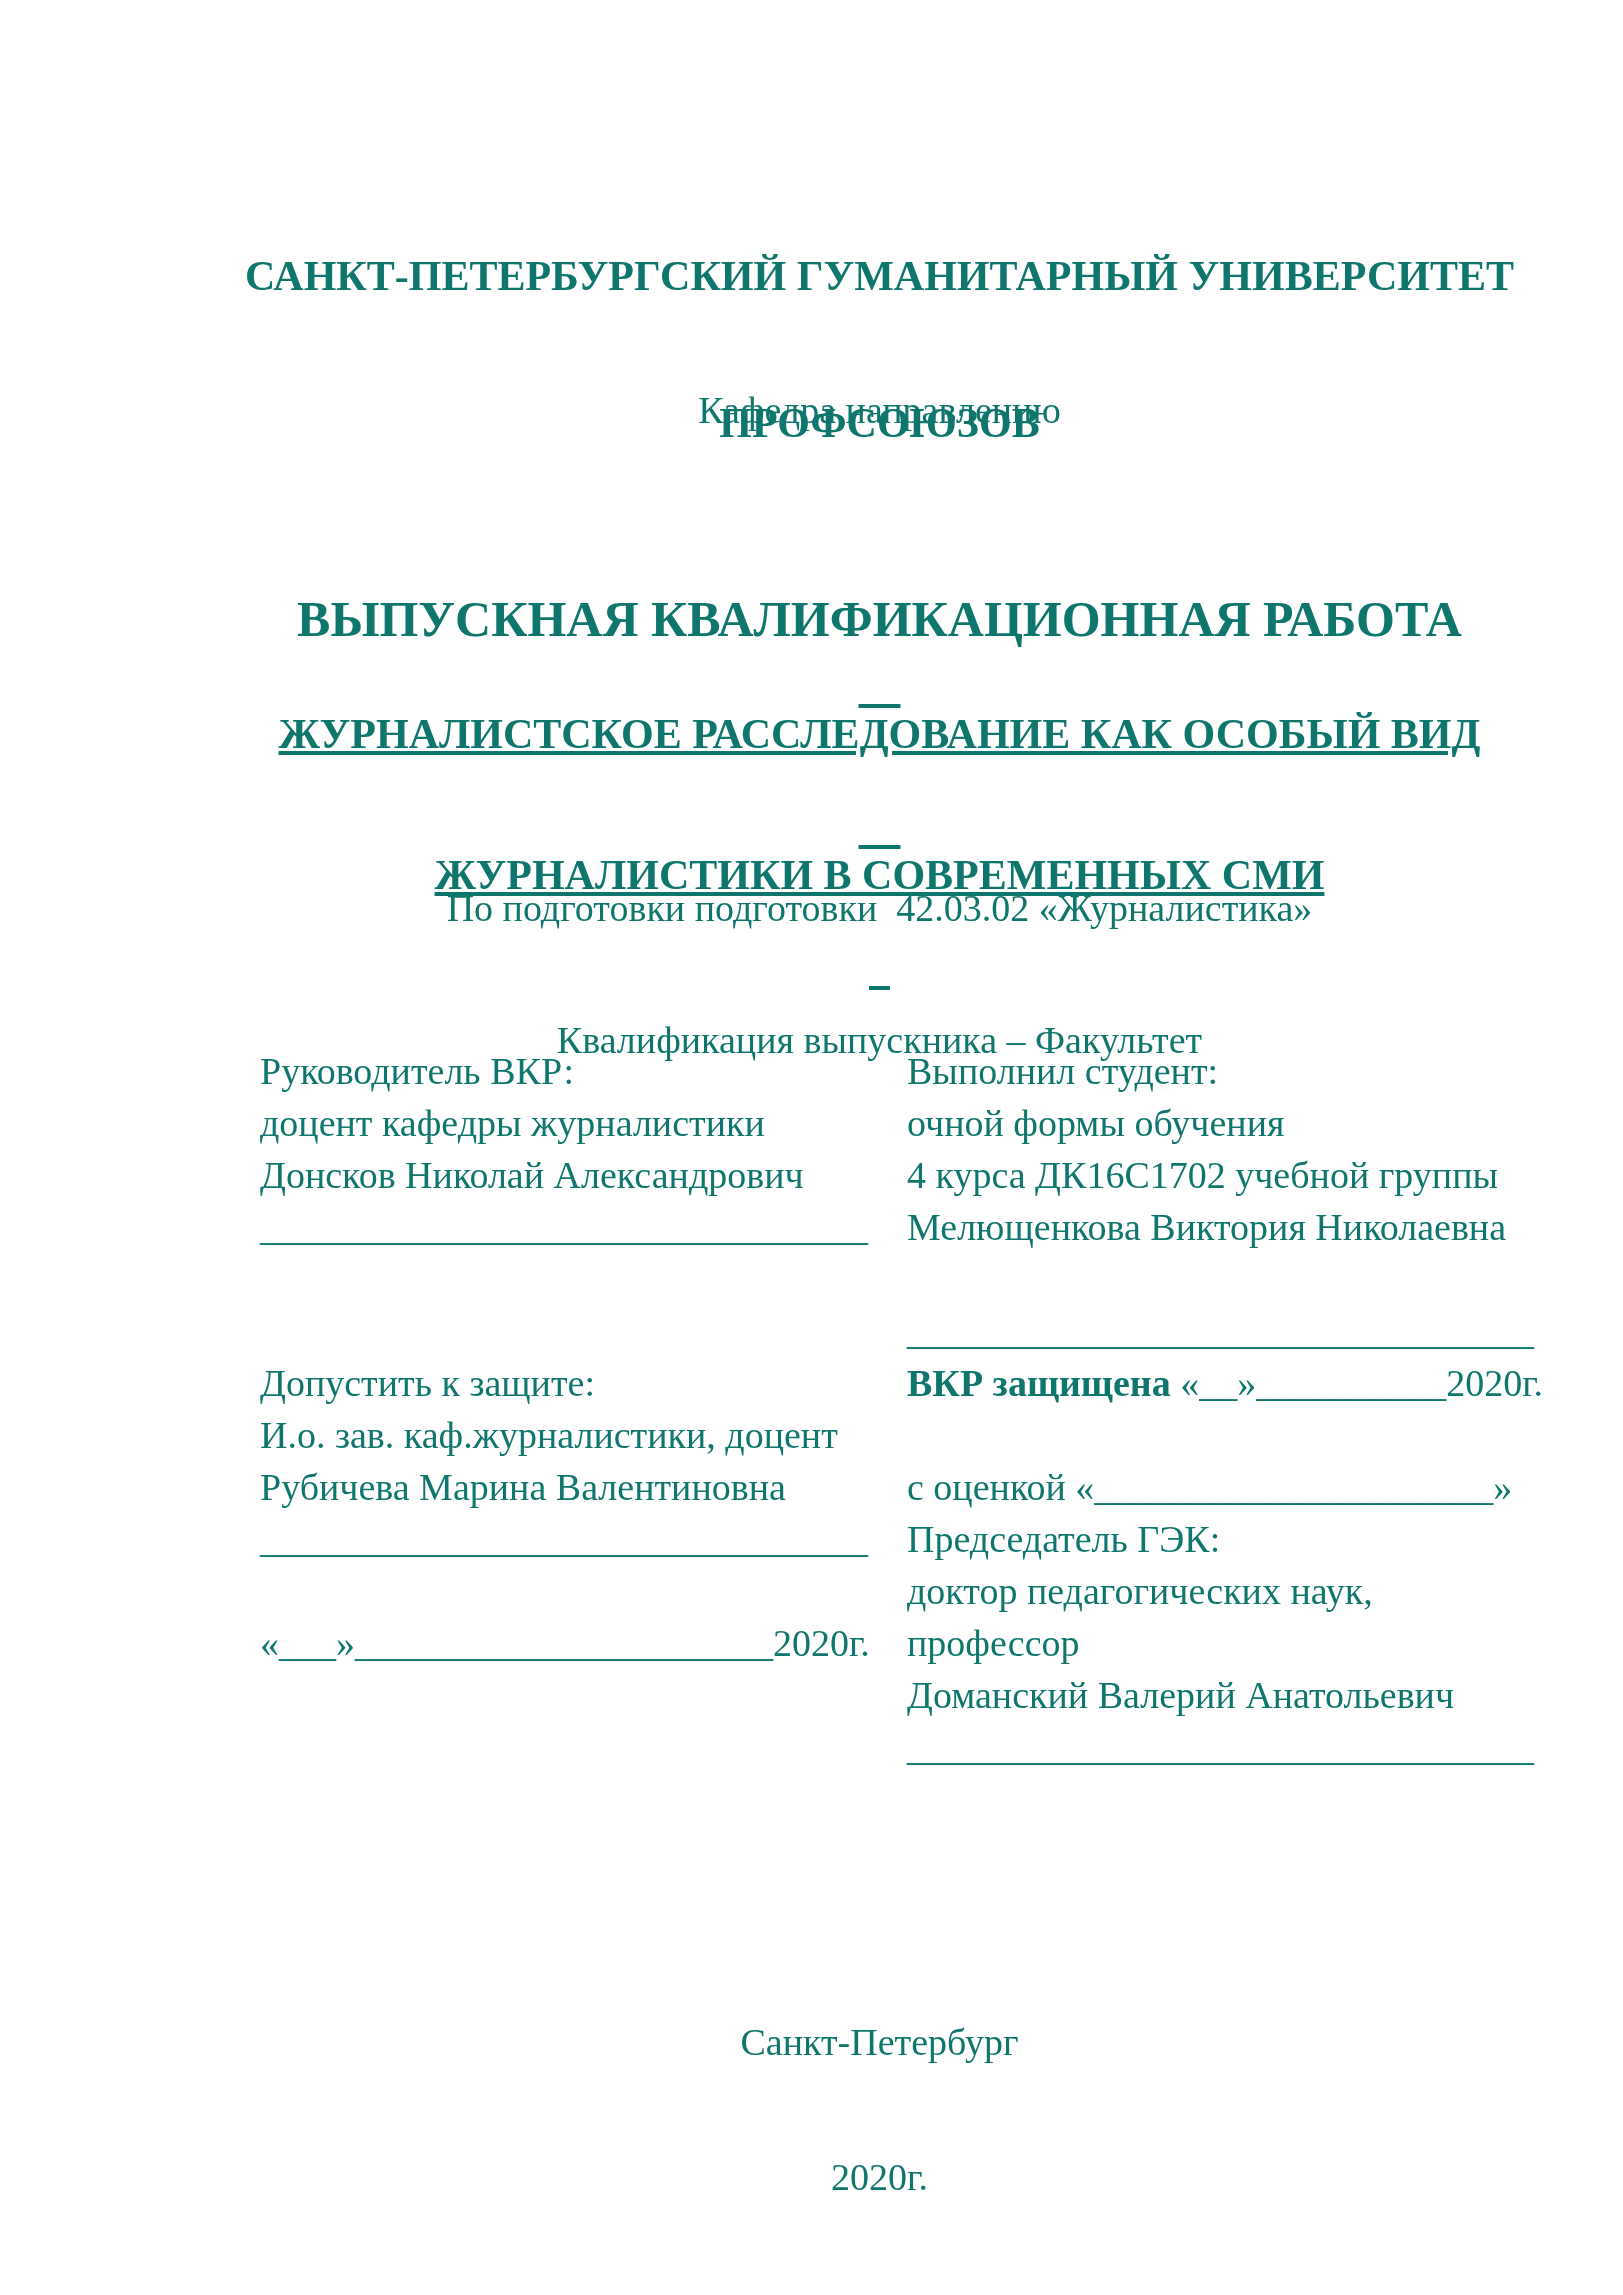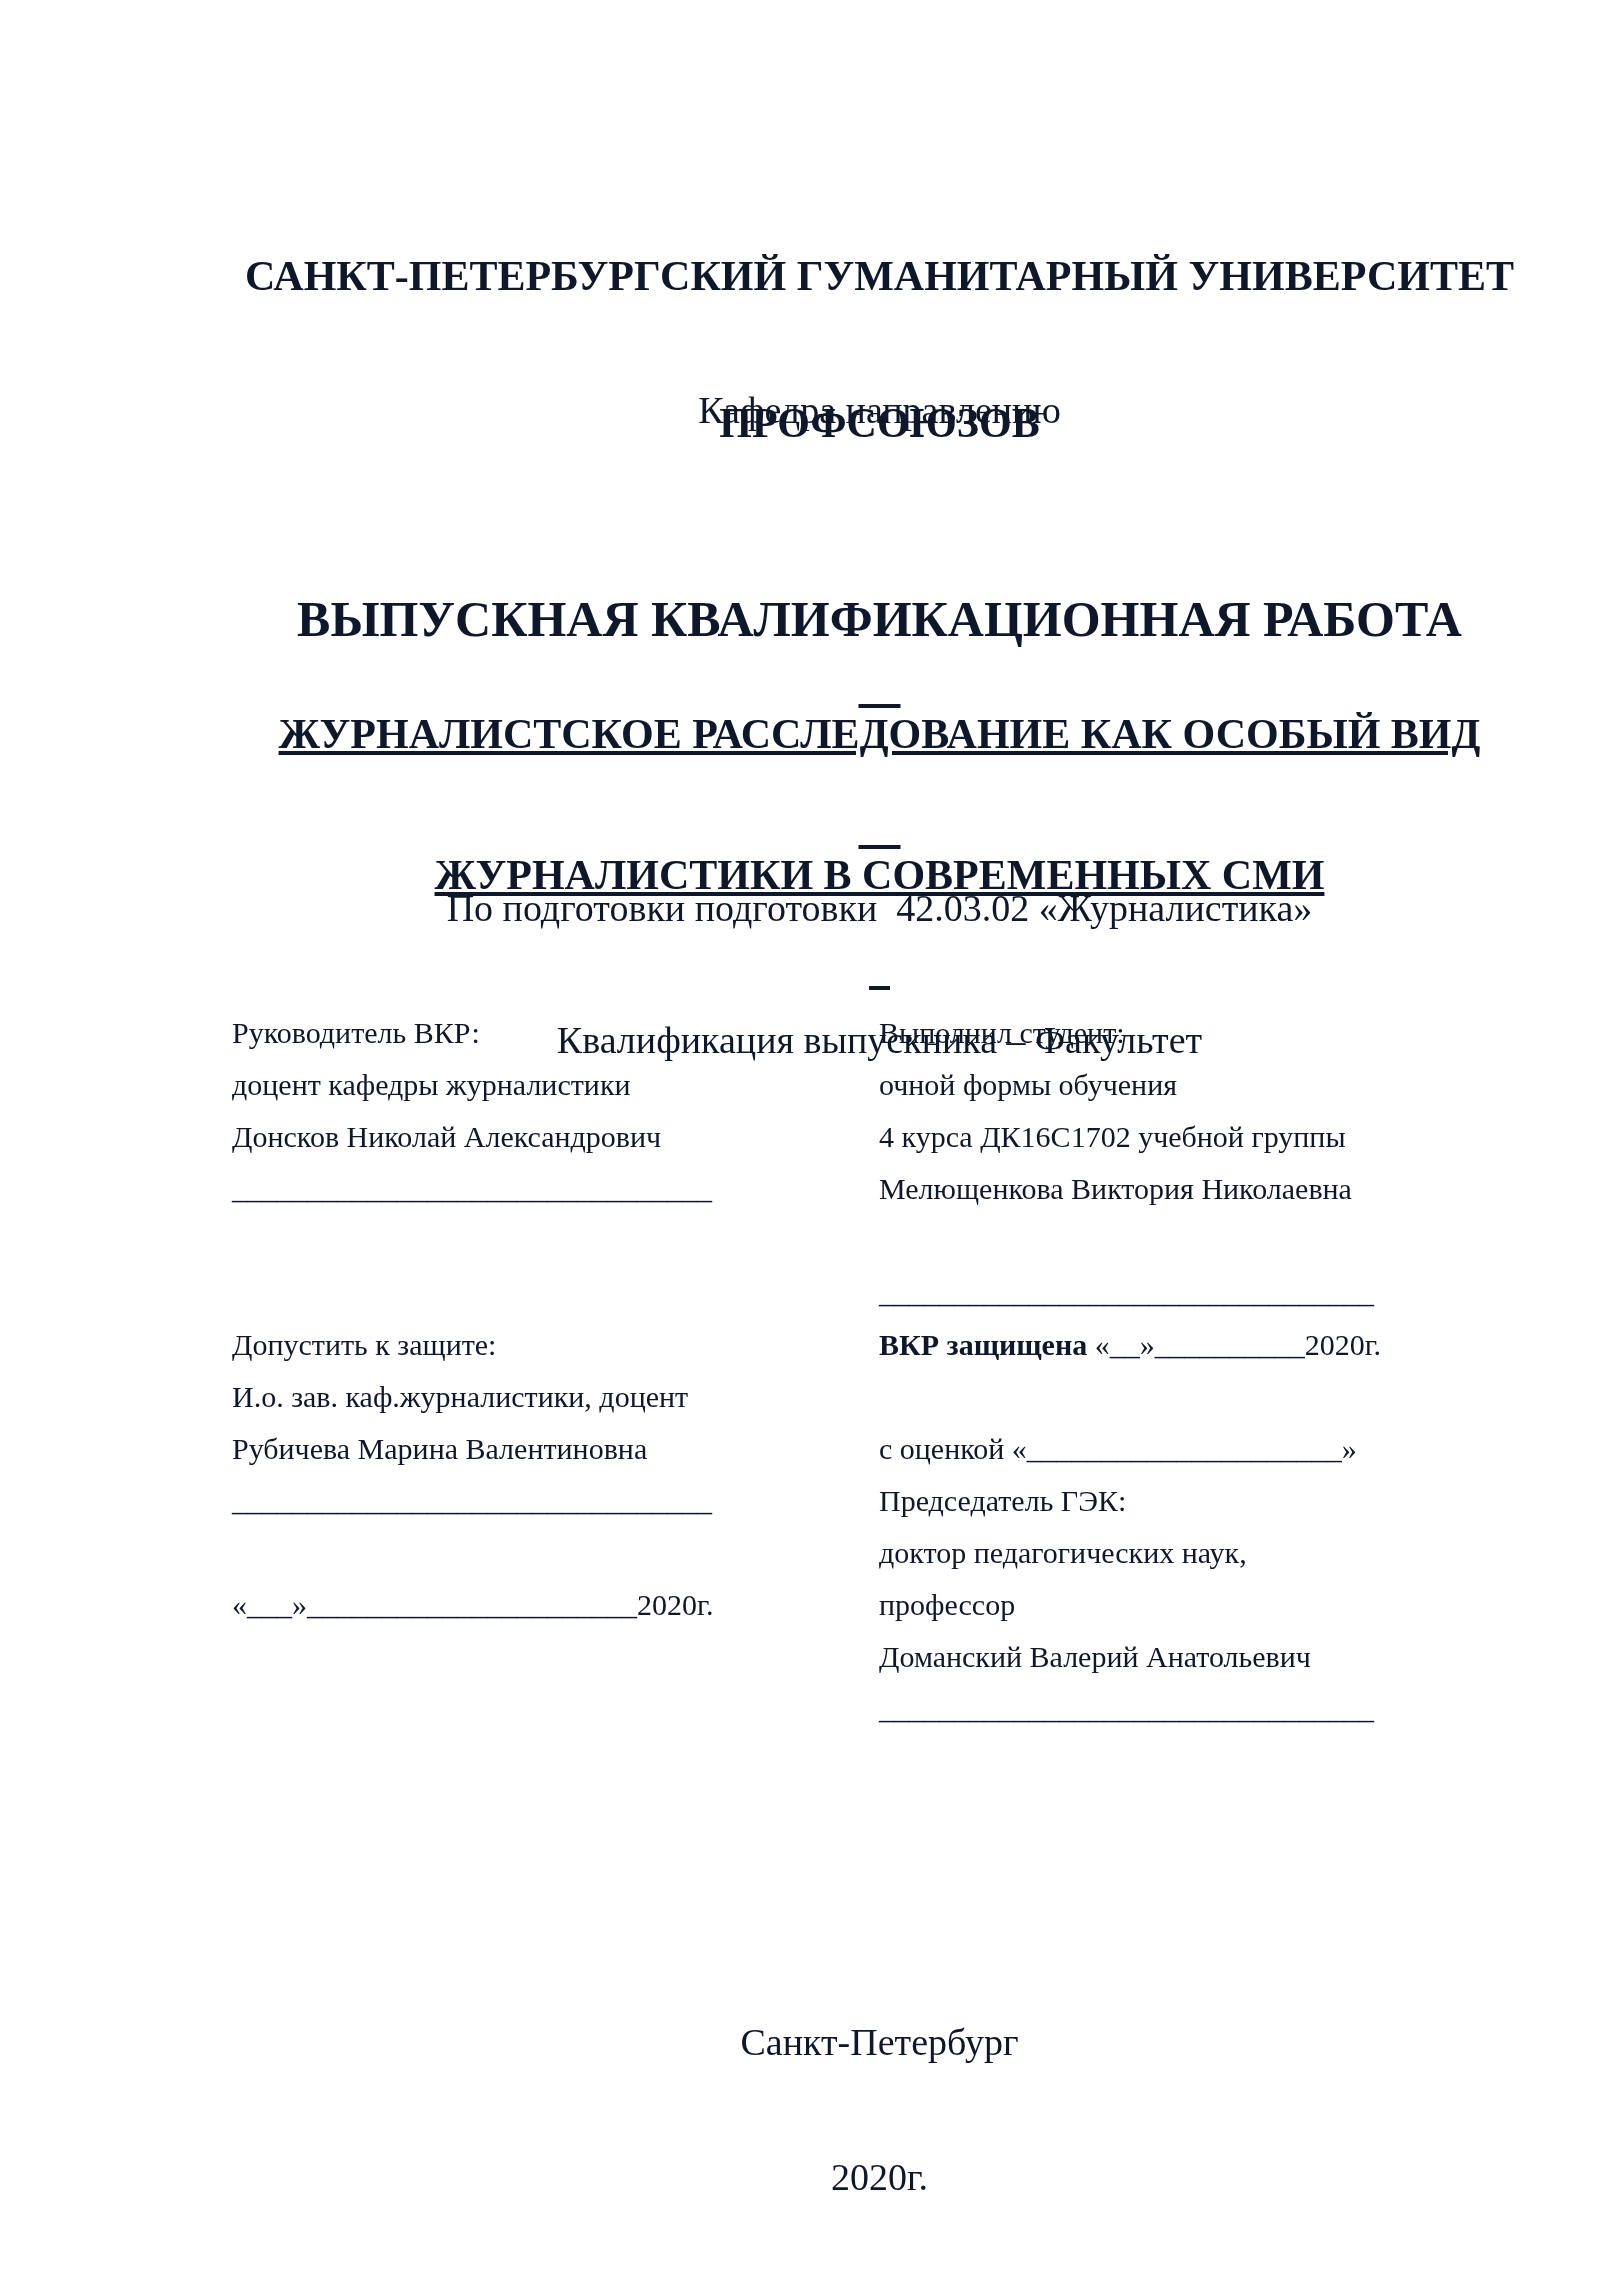--- a/index.html
+++ b/index.html
@@ -1,21 +1,21 @@
 <!DOCTYPE html>
 <html style="font-size:12.6px"><head>
 <meta charset="utf-8">
 <style>
   html, body { margin: 0; padding: 0; background: #ffffff; }
   .page {
     position: relative;
     width: 1623px;
     height: 2295px;
     background: #ffffff;
-    color: #0f172a;
+    color: #0f766e;
     font-family: "Liberation Serif", "DejaVu Serif", serif;
     overflow: hidden;
   }
   .centered {
     position: absolute;
     left: 232px;
     width: 1295px;
     text-align: center;
     white-space: pre-wrap;
   }
@@ -43,24 +43,25 @@
     line-height: 47px;
     text-decoration: underline;
   }
   .direction-block {
     top: 798px;
     font-size: 38px;
     line-height: 44px;
   }
   .col {
     position: absolute;
-    top: 1007px;
-    font-size: 30px;
+    top: 1045px;
+    font-size: 38px;
     line-height: 52px;
     white-space: pre-wrap;
+    margin-left: 28px;
   }
   .col-left  { left: 232px;  width: 636px; }
   .col-right { left: 879px; width: 652px; }
   .line { min-height: 52px; }
   .bottom-block {
     top: 1930px;
     font-size: 38px;
     line-height: 45px;
   }
 </style>

